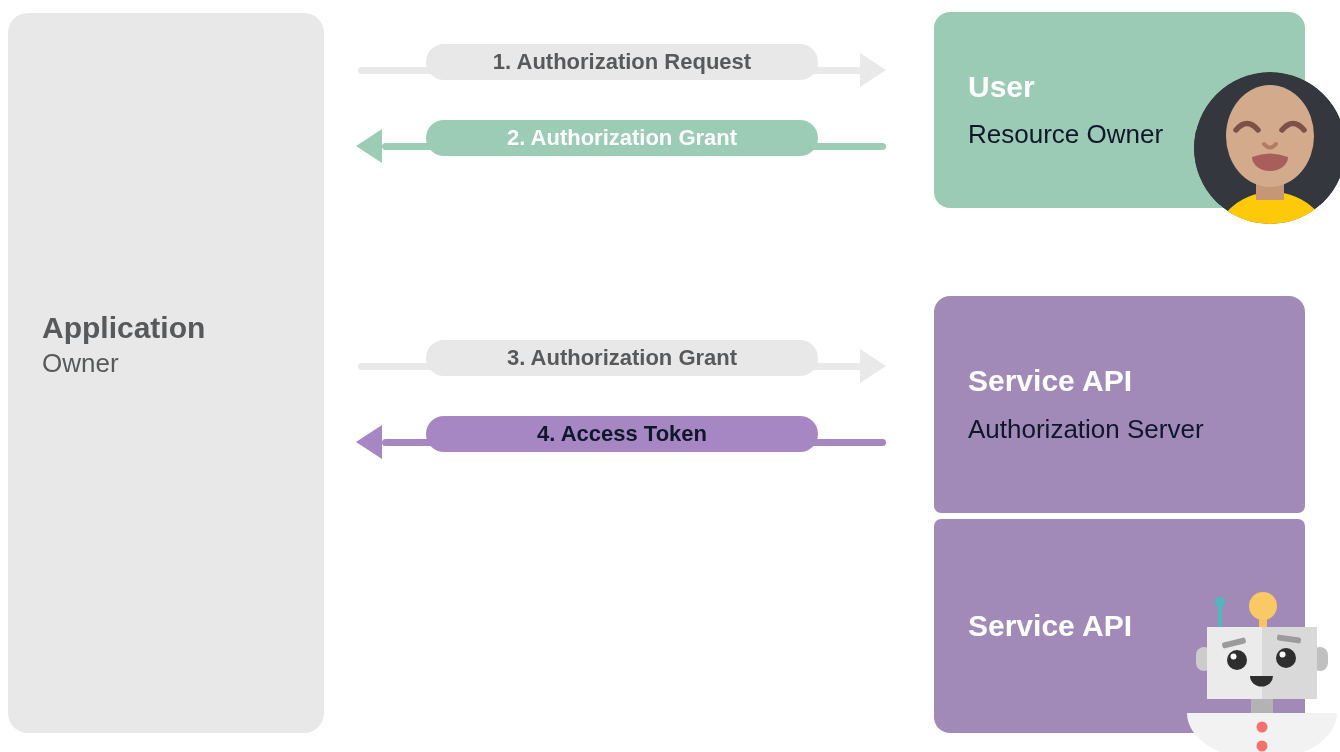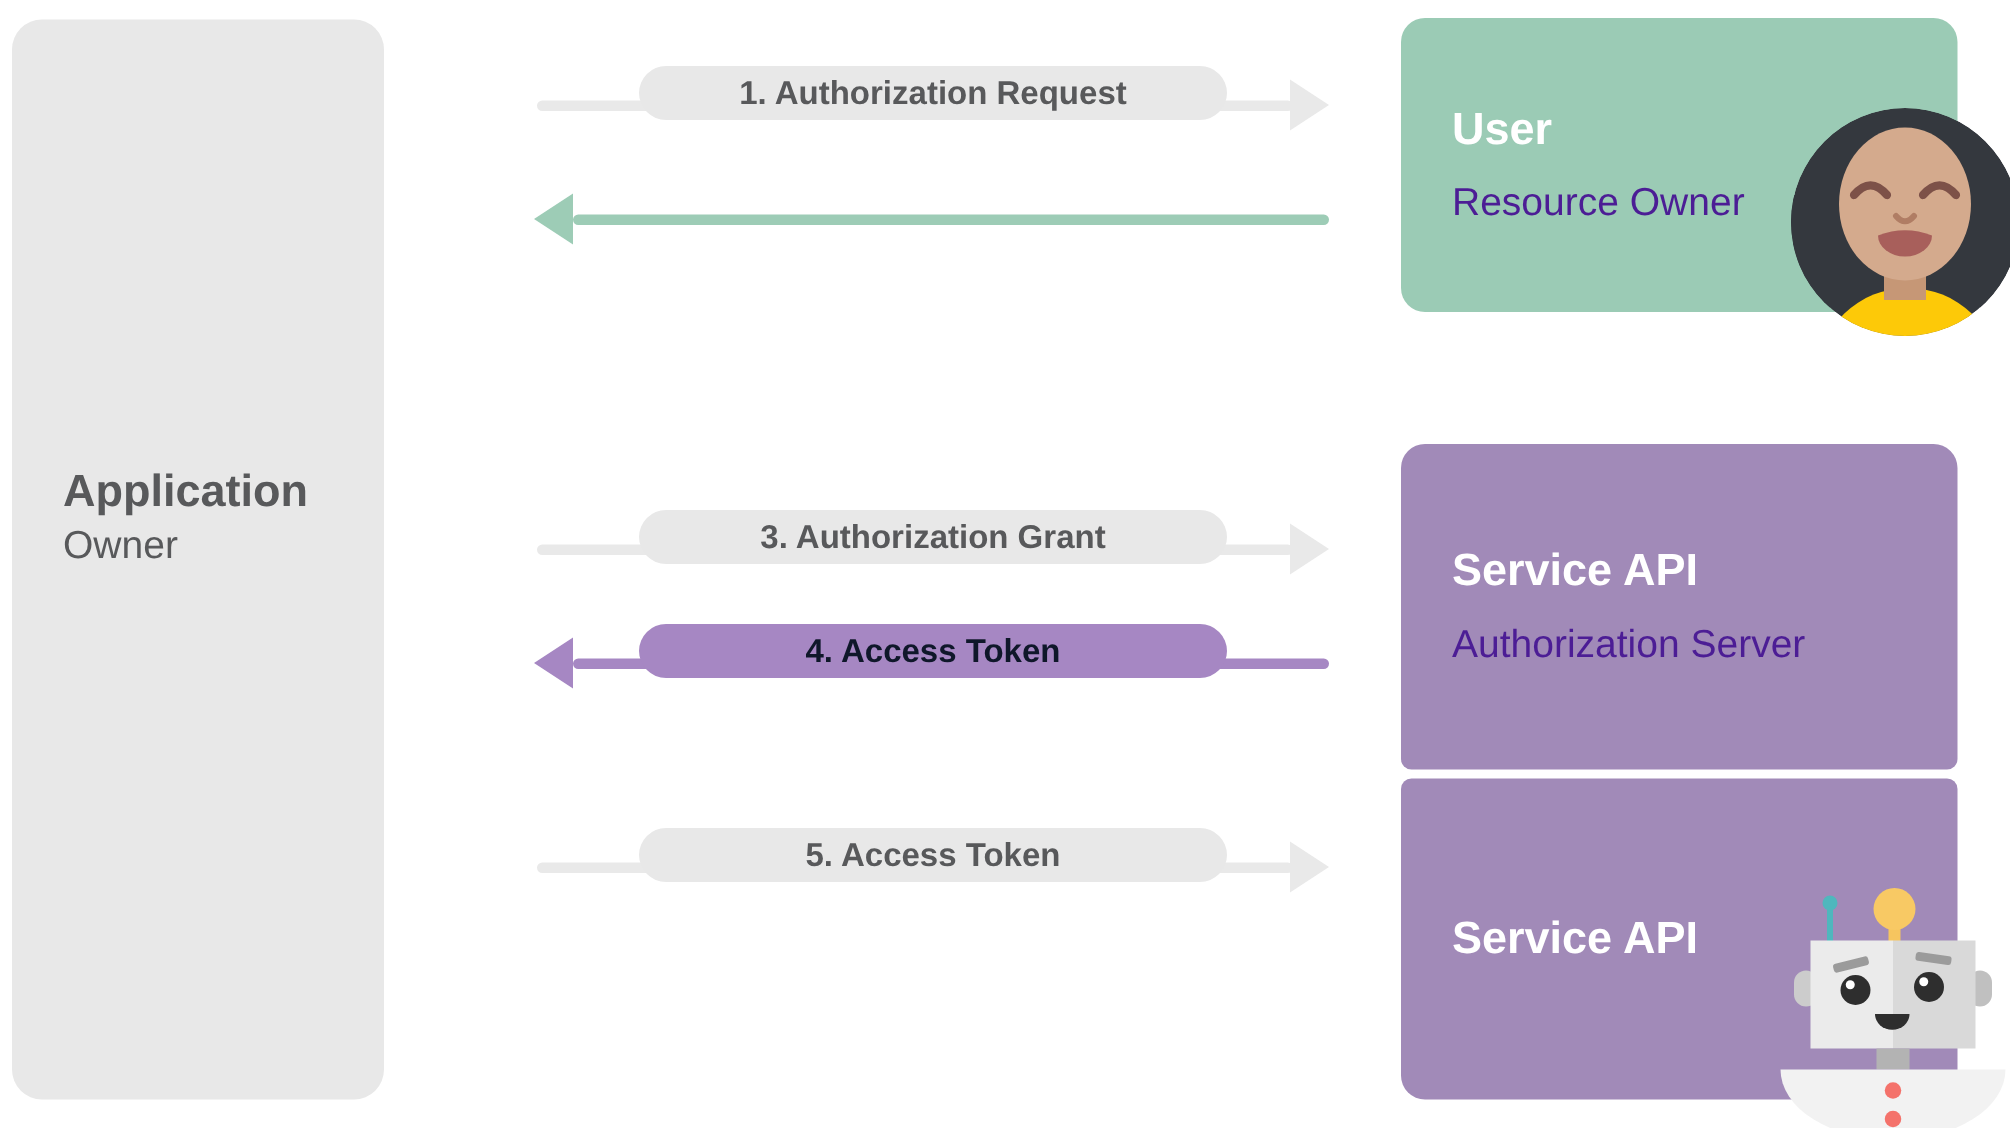--- a/index.html
+++ b/index.html
@@ -2,21 +2,21 @@
 <html style="--green: #9bcbb5; --green_line: #9dccb6; --purple: #a18ab8; --purple_line: #a687c3; --gray_box: #e8e8e8; --gray_line: #e9e9e9; --dark_text: #58595b;"><head>
 <meta charset="utf-8">
 <style>
   html,body{margin:0;padding:0;background:#ffffff;}
   .stage{
     position:relative;width:1340px;height:752px;overflow:hidden;
     font-family:"Liberation Sans", sans-serif;background:#fff;
   }
   
   .app-box{
-    position:absolute;left:8px;top:13px;width:248px;height:720px;
+    position:absolute;left:8px;top:13px;width:316px;height:720px;
     background:var(--gray_box,#e8e8e8);border-radius:20px;
   }
   .app-text{position:absolute;left:34px;top:296px;}
   .box-title{font-size:30px;font-weight:bold;color:var(--dark_text,#58595b);line-height:1.25;}
   .box-sub{font-size:26px;color:var(--dark_text,#58595b);line-height:1.3;}
   
   .flow-row{position:absolute;left:352px;width:540px;height:52px;}
   .flow-line{position:absolute;top:22.5px;height:7px;border-radius:4px;}
   .flow-line.dir-right{left:6px;width:504px;}
   .flow-line.dir-left{left:30px;width:504px;}
@@ -43,21 +43,21 @@
   .style-purple .pill{background:var(--purple_line,#a687c3);color:#0f172a;}
   .row-1{top:44px;} .row-2{top:120px;} .row-3{top:340px;text-align:right;}
   .row-4{top:416px;} .row-5{top:552px;} .row-6{top:628px;}
   
   .actor{
     position:absolute;left:934px;width:371px;
     display:flex;flex-direction:column;justify-content:center;
     padding-left:34px;box-sizing:border-box;gap:13px;
   }
   .actor .box-title{color:#fff;}
-  .actor .box-sub{color:#4c1d95;}
+  .actor .box-sub{color:#0f172a;}
   .actor-user{top:12px;height:196px;background:var(--green,#9bcbb5);border-radius:16px;}
   .actor-auth{top:296px;height:217px;background:var(--purple,#a18ab8);border-radius:16px 16px 7px 7px;}
   .actor-res{top:519px;height:214px;background:var(--purple,#a18ab8);border-radius:7px 7px 16px 16px;}
   .illu{position:absolute;pointer-events:none;}
   .illu-avatar{left:1194px;top:72px;}
   .illu-robot{left:1184px;top:592px;}
 </style>
 </head>
 <body>
 
@@ -72,39 +72,35 @@
 
   <div class="flow-row row-1 style-gray">
     <div class="flow-line dir-right"></div>
     <div class="head dir-right"></div>
     <div class="pill">1. Authorization Request</div>
   </div>
 
   <div class="flow-row row-2 style-green">
     <div class="flow-line dir-left"></div>
     <div class="head dir-left"></div>
+    <div class="pill">2. Authorization Grant</div>
   </div>
 
   <div class="flow-row row-3 style-gray">
     <div class="flow-line dir-right"></div>
     <div class="head dir-right"></div>
     <div class="pill">3. Authorization Grant</div>
   </div>
 
   <div class="flow-row row-4 style-purple">
     <div class="flow-line dir-left"></div>
     <div class="head dir-left"></div>
     <div class="pill">4. Access Token</div>
   </div>
 
-  <div class="flow-row row-5 style-gray">
-    <div class="flow-line dir-right"></div>
-    <div class="head dir-right"></div>
-    <div class="pill">5. Access Token</div>
-  </div>
 
 
   <div class="actor actor-user">
     <div class="box-title">User</div>
     <div class="box-sub">Resource Owner</div>
   </div>
 
   <div class="actor actor-auth">
     <div class="box-title">Service API</div>
     <div class="box-sub">Authorization Server</div>

